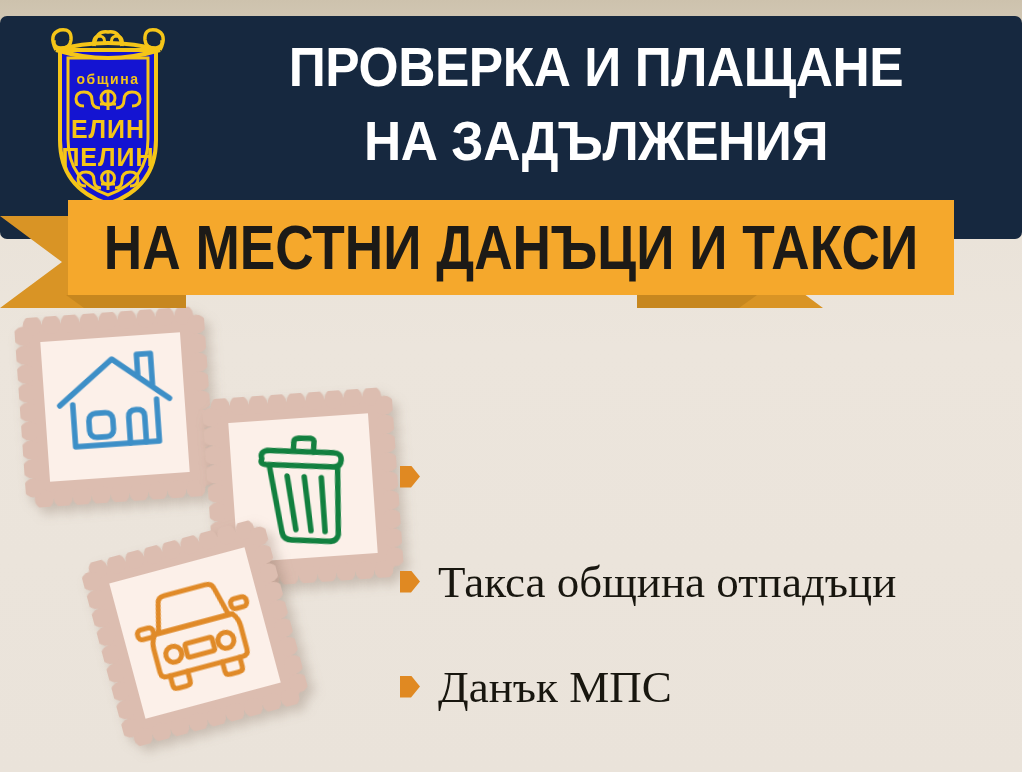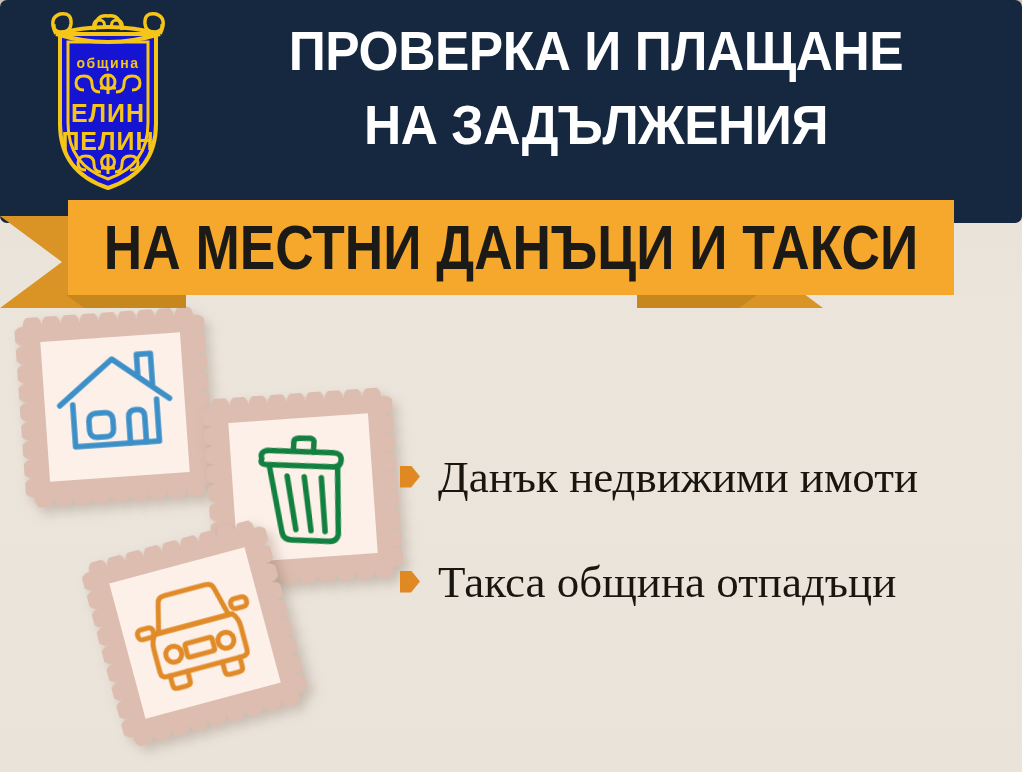--- a/index.html
+++ b/index.html
@@ -16,21 +16,21 @@
     position: relative;
     width: 1022px;
     height: 772px;
     overflow: hidden;
     background: linear-gradient(to bottom, #cdc2ad 0%, #ddd4c5 10%, #e9e2d8 24%, #ece5dc 45%, #eae3da 100%);
   }
 
   
   .header {
     position: absolute;
-    left: 0; top: 0;
+    left: 0; top: 16px;
     width: 1022px;
     height: 223px;
     background: #16283f;
     z-index: 5;
     border-radius: 7px;
   }
 
   .crest {
     position: absolute;
     left: 38px;
@@ -399,21 +399,24 @@
         <rect x="137" y="72" width="16" height="10" rx="4"></rect>
         <path d="M60 130 V140 Q60 144 65 144 H73 Q78 144 78 140 V130"></path>
         <path d="M114 130 V140 Q114 144 119 144 H127 Q132 144 132 140 V130"></path>
       </g>
     </svg>
   </div>
 
   <div class="list">
     <div class="list-item">
       <span class="bullet"></span>
-      <span class="list-label">Данък недвижими имоти</span>
     </div>
     <div class="list-item">
       <span class="bullet"></span>
       <span class="list-label">Такса община отпадъци</span>
     </div>
+    <div class="list-item">
+      <span class="bullet"></span>
+      <span class="list-label">Данък МПС</span>
+    </div>
   </div>
 
 </div>
 
 </body></html>

